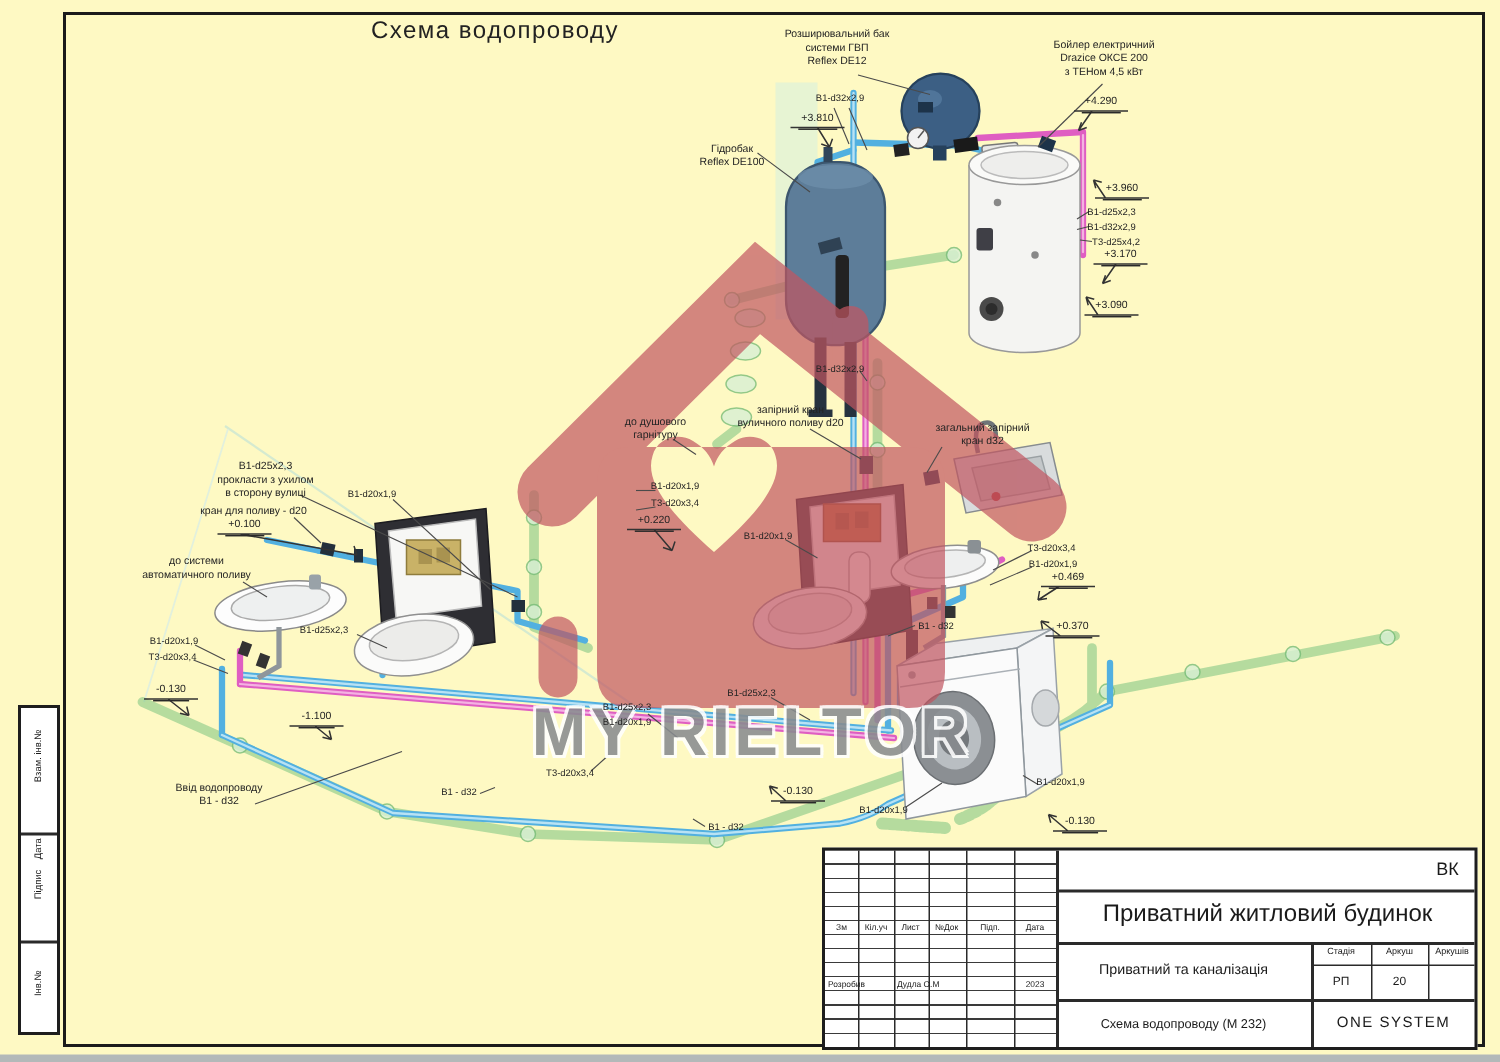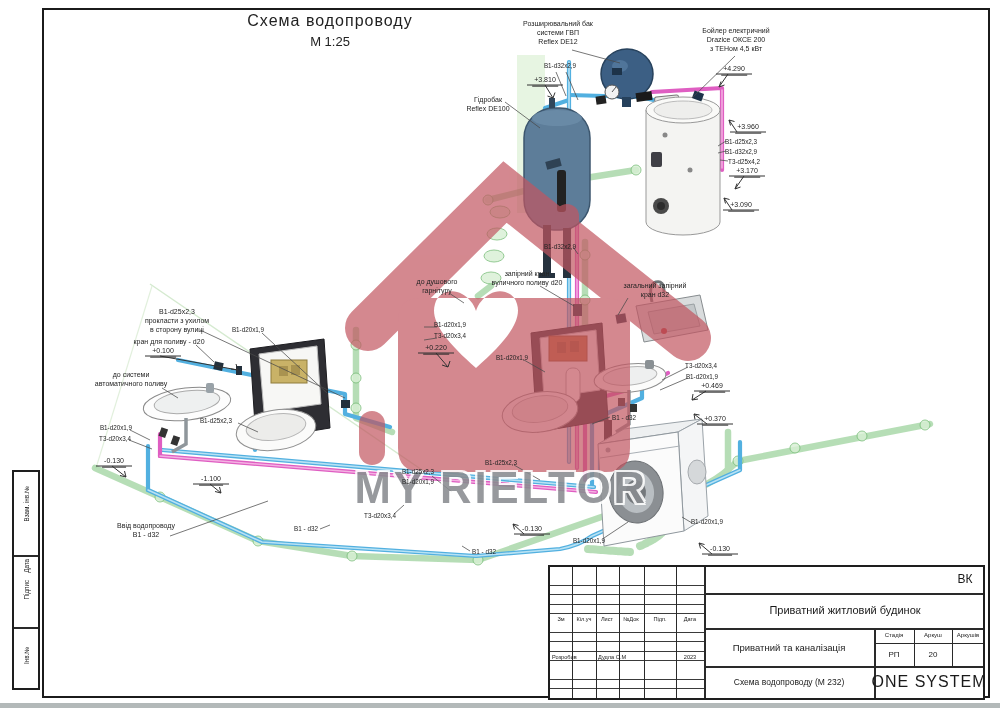--- a/index.html
+++ b/index.html
@@ -1,16 +1,16 @@
 <!DOCTYPE html>
 <html><head>
 <meta charset="utf-8">
 <style>
   html,body{margin:0;padding:0;background:#e8e8e8;}
-  #sheet{position:relative;width:1000px;height:708px;background:#ffffff;overflow:hidden;
+  #sheet{position:relative;width:1000px;height:708px;background:#fef9c3;overflow:hidden;
          font-family:"Liberation Sans",sans-serif;color:#1f1f1f;}
   #frame{position:absolute;left:42px;top:8px;width:948px;height:690px;border:2.5px solid #1b1b1b;box-sizing:border-box;}
   #art{position:absolute;left:0;top:0;}
   #edge-bottom{position:absolute;left:0;bottom:0;width:1000px;height:5px;background:#b3b9b9;}
   
   #dwg-title{position:absolute;left:180px;top:12px;width:300px;text-align:center;font-size:16px;letter-spacing:1px;color:#222;}
   #dwg-scale{position:absolute;left:180px;top:34px;width:300px;text-align:center;font-size:13px;color:#222;}
   
   .lbl{position:absolute;transform:translate(-50%,-50%);text-align:center;white-space:pre-line;line-height:1.25;color:#242424;}
   .cap{font-size:7px;}
@@ -283,21 +283,20 @@
       <path d="M96,466 h36 M112,466 l14,11 m0,0 l-6,-1.5 m6,1.5 l-1.5,-6"></path>
       <path d="M193,484 h36 M210,484 l11,9 m0,0 l-6,-1.5 m6,1.5 l-1.5,-6"></path>
       <path d="M514,534 h36 M524,534 l-11,-10 m0,0 l5.5,1.5 m-5.5,-1.5 l1.5,5.5"></path>
       <path d="M702,554 h36 M712,554 l-13,-11 m0,0 l5.5,1.5 m-5.5,-1.5 l1.5,5.5"></path>
     </g>
   </svg>
 
   <div id="frame"></div>
 
   <div id="dwg-title">Схема водопроводу</div>
-  <div id="dwg-scale">М 1:25</div>
 
   <div id="wm-text">MY RIELTOR</div>
 
   <div id="labels">
       <div class="lbl cap" style="left: 558px; top: 33px;">Розширювальний бак
 системи ГВП
 Reflex DE12</div>
       <div class="lbl cap" style="left: 736px; top: 40px;">Бойлер електричний
 Drazice ОКСЕ 200
 з ТЕНом 4,5 кВт</div>
@@ -375,29 +374,29 @@
     <div class="st" style="left:34px;top:52px;">Кіл.уч</div>
     <div class="st" style="left:57px;top:52px;">Лист</div>
     <div class="st" style="left:81px;top:52px;">№Док</div>
     <div class="st" style="left:110px;top:52px;">Підп.</div>
     <div class="st" style="left:140px;top:52px;">Дата</div>
     <div class="st stl" style="left:2px;top:90px;">Розробив</div>
     <div class="st stl" style="left:48px;top:90px;">Дудла О.М</div>
     <div class="st" style="left:140px;top:90px;">2023</div>
 
     <div class="st" style="left:415px;top:12px;font-size:12px;">ВК</div>
-    <div class="st" style="left:295px;top:43px;font-size:11px;text-align:right;">Приватний житловий будинок</div>
+    <div class="st" style="left:295px;top:43px;font-size:16px;text-align:right;">Приватний житловий будинок</div>
     <div class="st" style="left:239px;top:80px;font-size:9.5px;">Приватний та каналізація</div>
     <div class="st" style="left:344px;top:68px;font-size:6px;">Стадія</div>
     <div class="st" style="left:383px;top:68px;font-size:6px;">Аркуш</div>
     <div class="st" style="left:418px;top:68px;font-size:6px;">Аркушів</div>
     <div class="st" style="left:344px;top:87px;font-size:8px;">РП</div>
     <div class="st" style="left:383px;top:87px;font-size:8px;">20</div>
     <div class="st" style="left:239px;top:115px;font-size:8.5px;">Схема водопроводу (М 232)</div>
-    <div class="st" style="left:379px;top:115px;font-size:16px;letter-spacing:1px;">ONE SYSTEM</div>
+    <div class="st" style="left:379px;top:115px;font-size:10px;letter-spacing:1px;">ONE SYSTEM</div>
   </div>
 
   <div id="sidestrip">
     <div class="hline" style="left:0;top:83px;width:24px;height:1.5px;"></div>
     <div class="hline" style="left:0;top:155px;width:24px;height:1.5px;"></div>
     <div class="vcell" style="top:34px;">Взам. інв.№</div>
     <div class="vcell" style="top:112px;">Підпис    Дата</div>
     <div class="vcell" style="top:180px;">Інв.№</div>
   </div>
 

